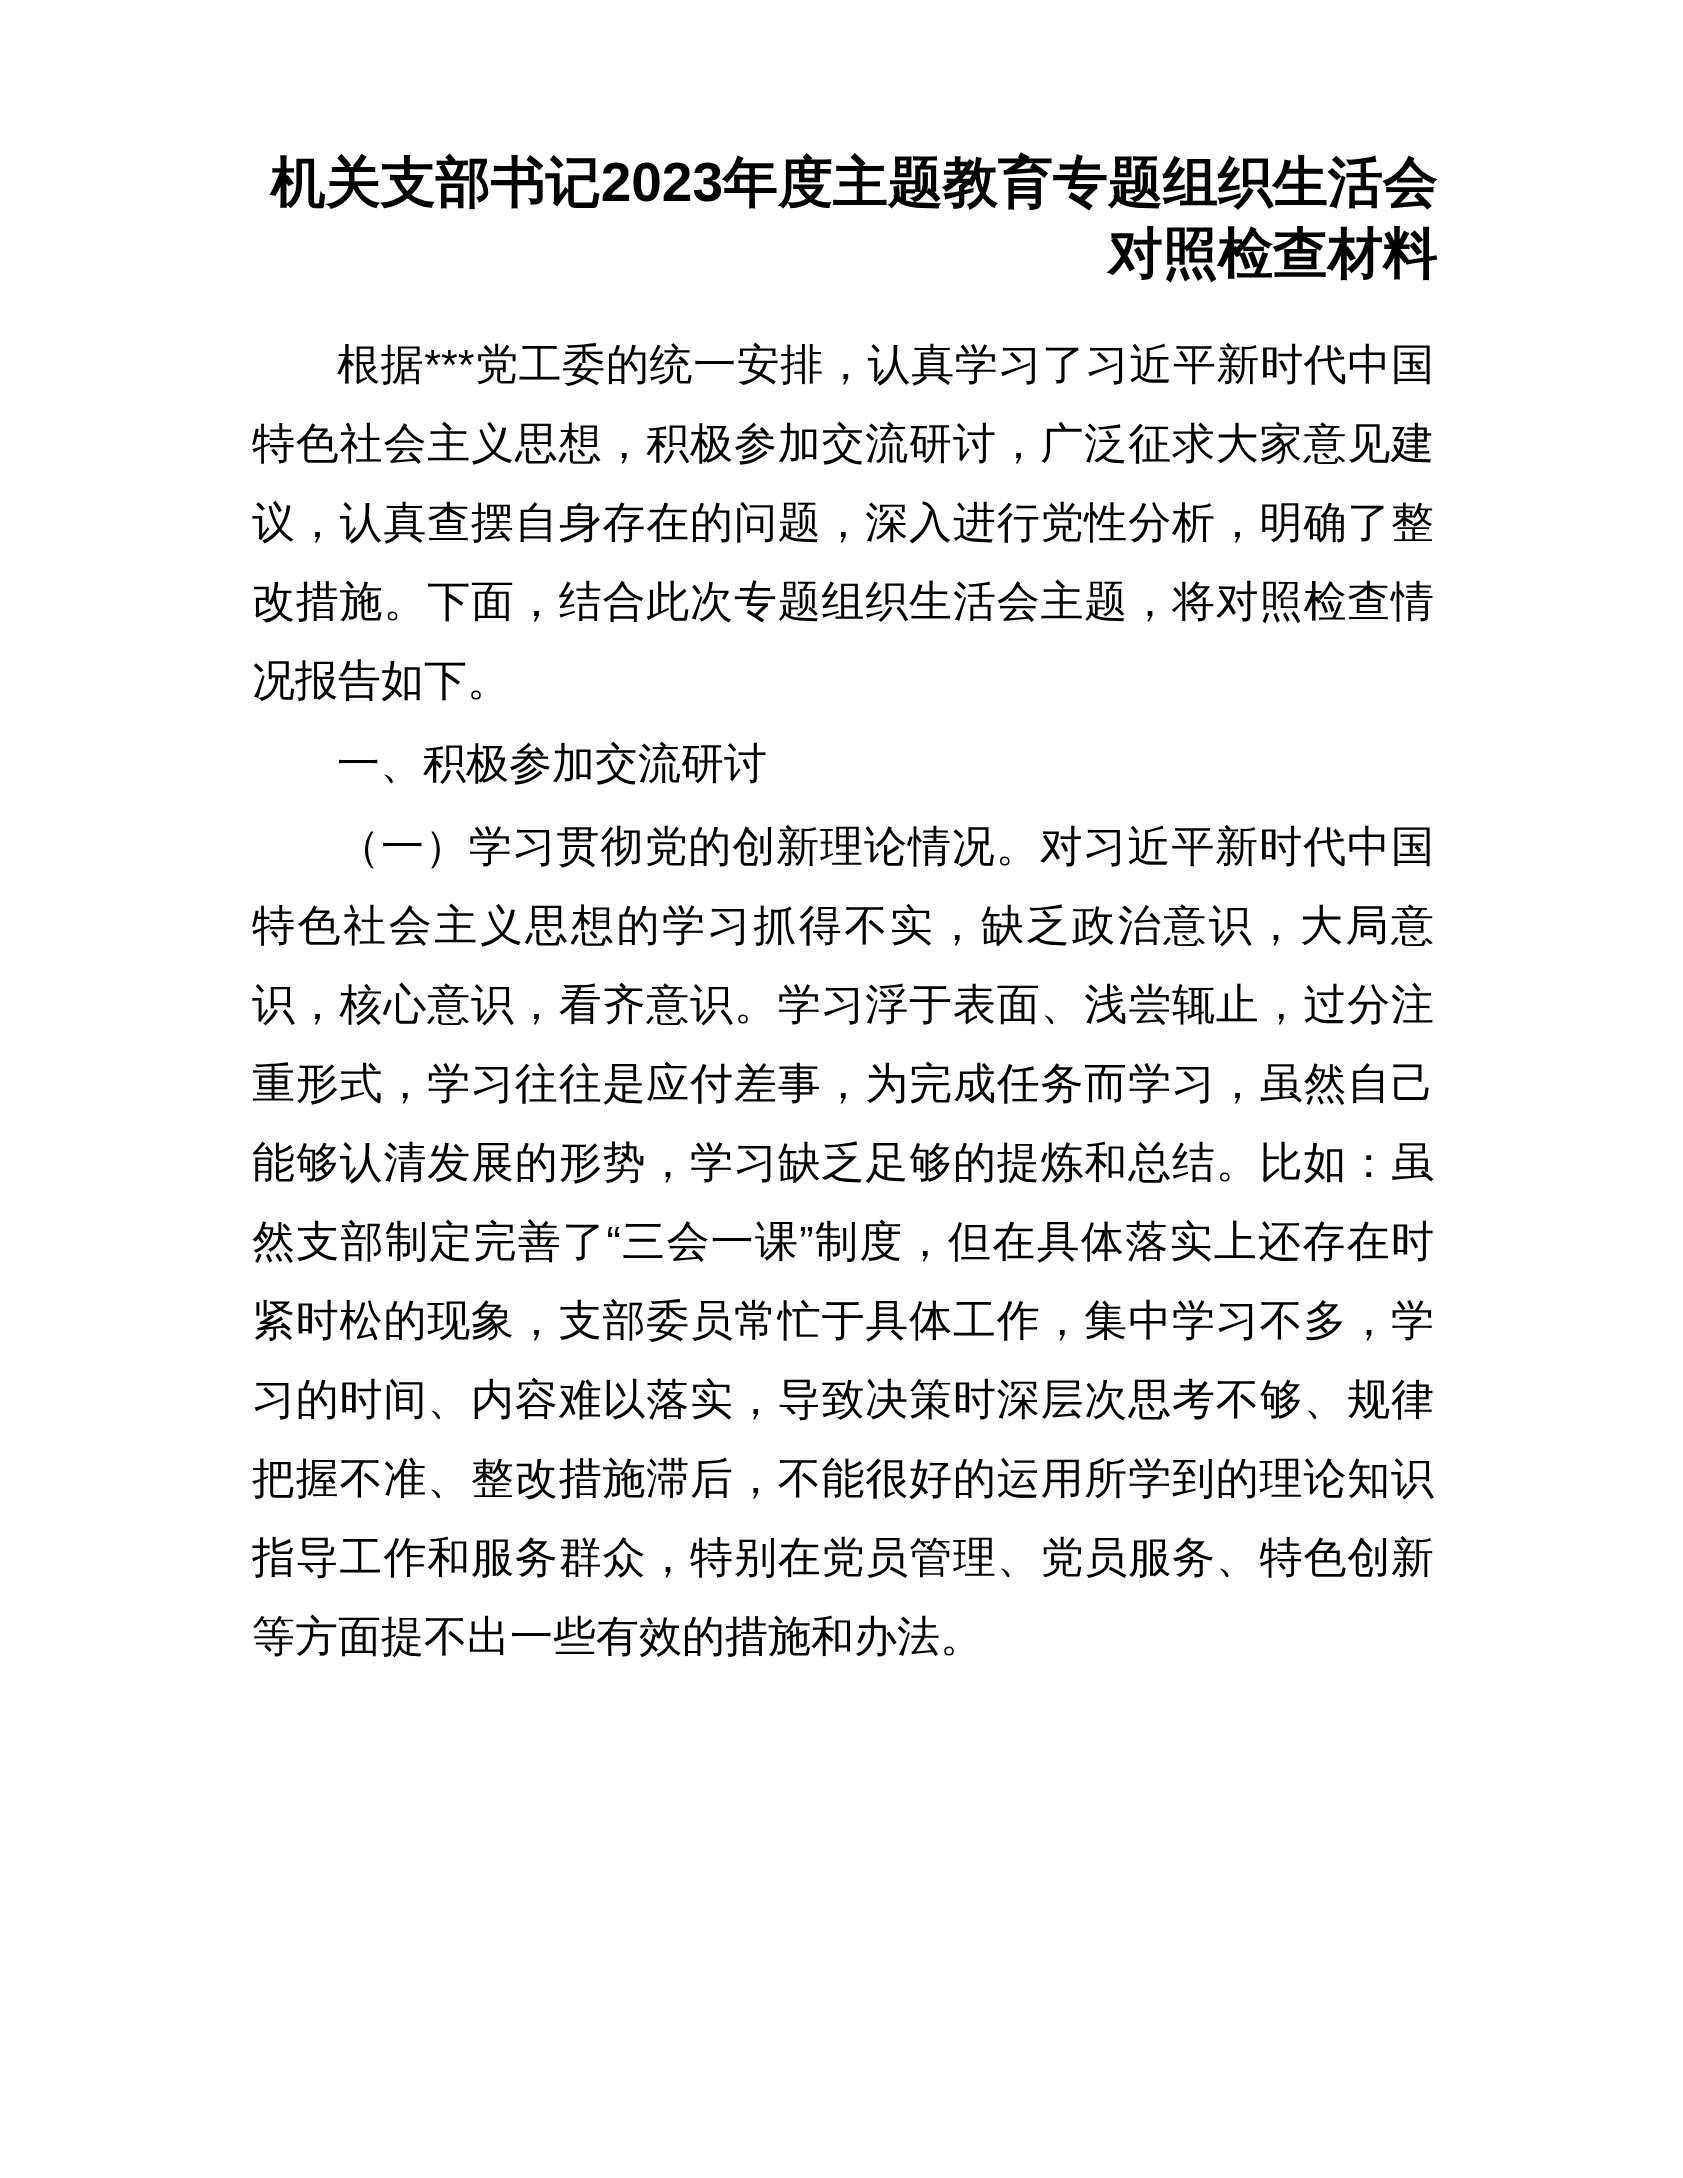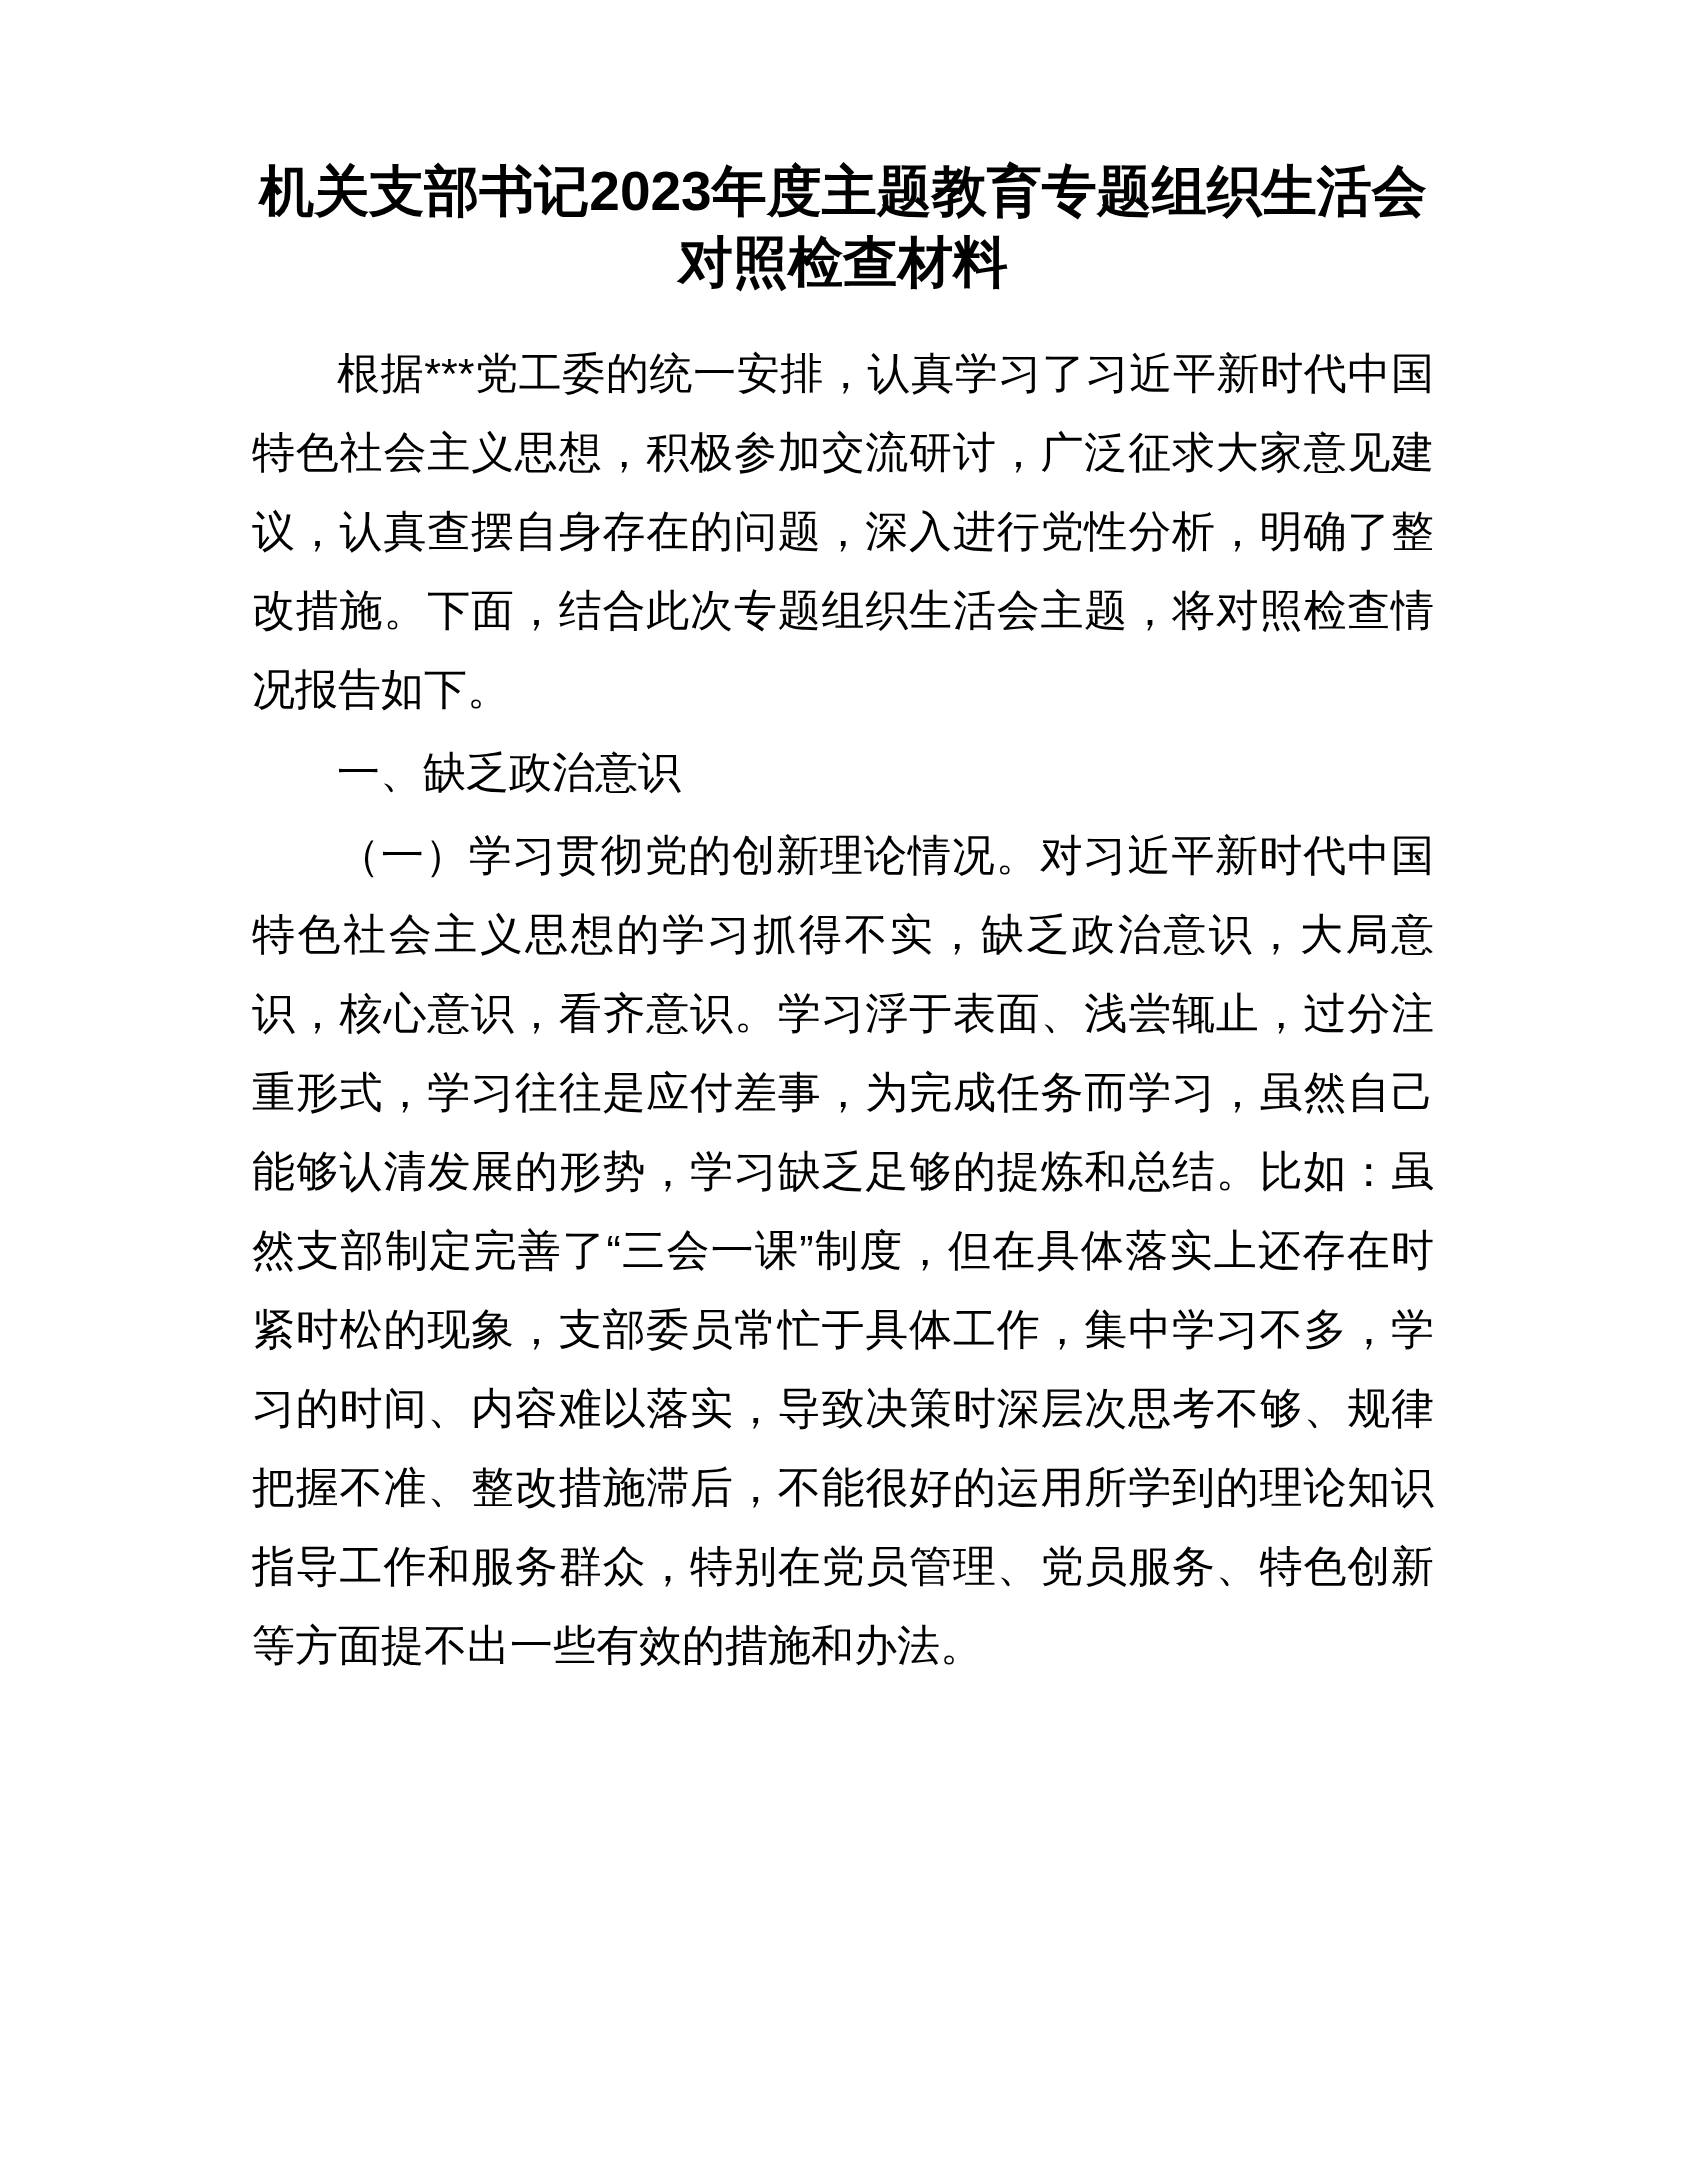--- a/index.html
+++ b/index.html
@@ -27,26 +27,26 @@
 
   .content {
     position: absolute;
     left: 248px;
     top: 0;
     width: 1190px;
   }
 
   
   .doc-title {
-    margin: 9px;
+    margin: 0;
     padding-top: 147px;
     font-size: 55px;
     line-height: 71px;
     font-weight: 700;
-    text-align: center;
+    text-align: right;
     letter-spacing: 0px;
     word-break: break-all;
     font-family: "Liberation Sans", "DejaVu Sans", sans-serif;
   }
 
   
   .para {
     margin: 4px;
     font-size: 43px;
     line-height: 79px;
@@ -75,20 +75,20 @@
 
 <div class="page">
   <div class="content">
 
     <h1 class="doc-title">
       <span>机关支部书记2023年度主题教育专题组织生活会对照检查材料</span>
     </h1>
 
     <p class="para first-body">根据***党工委的统一安排，认真学习了习近平新时代中国特色社会主义思想，积极参加交流研讨，广泛征求大家意见建议，认真查摆自身存在的问题，深入进行党性分析，明确了整改措施。下面，结合此次专题组织生活会主题，将对照检查情况报告如下。</p>
 
-    <p class="para section-heading">一、缺乏政治意识</p>
+    <p class="para section-heading">一、积极参加交流研讨</p>
 
     <p class="para">（一）学习贯彻党的创新理论情况。对习近平新时代中国特色社会主义思想的学习抓得不实，缺乏政治意识，大局意识，核心意识，看齐意识。学习浮于表面、浅尝辄止，过分注重形式，学习往往是应付差事，为完成任务而学习，虽然自己能够认清发展的形势，学习缺乏足够的提炼和总结。比如：虽然支部制定完善了“三会一课”制度，但在具体落实上还存在时紧时松的现象，支部委员常忙于具体工作，集中学习不多，学习的时间、内容难以落实，导致决策时深层次思考不够、规律把握不准、整改措施滞后，不能很好的运用所学到的理论知识指导工作和服务群众，特别在党员管理、党员服务、特色创新等方面提不出一些有效的措施和办法。</p>
 
 
   </div>
 </div>
 
 
 </body></html>

